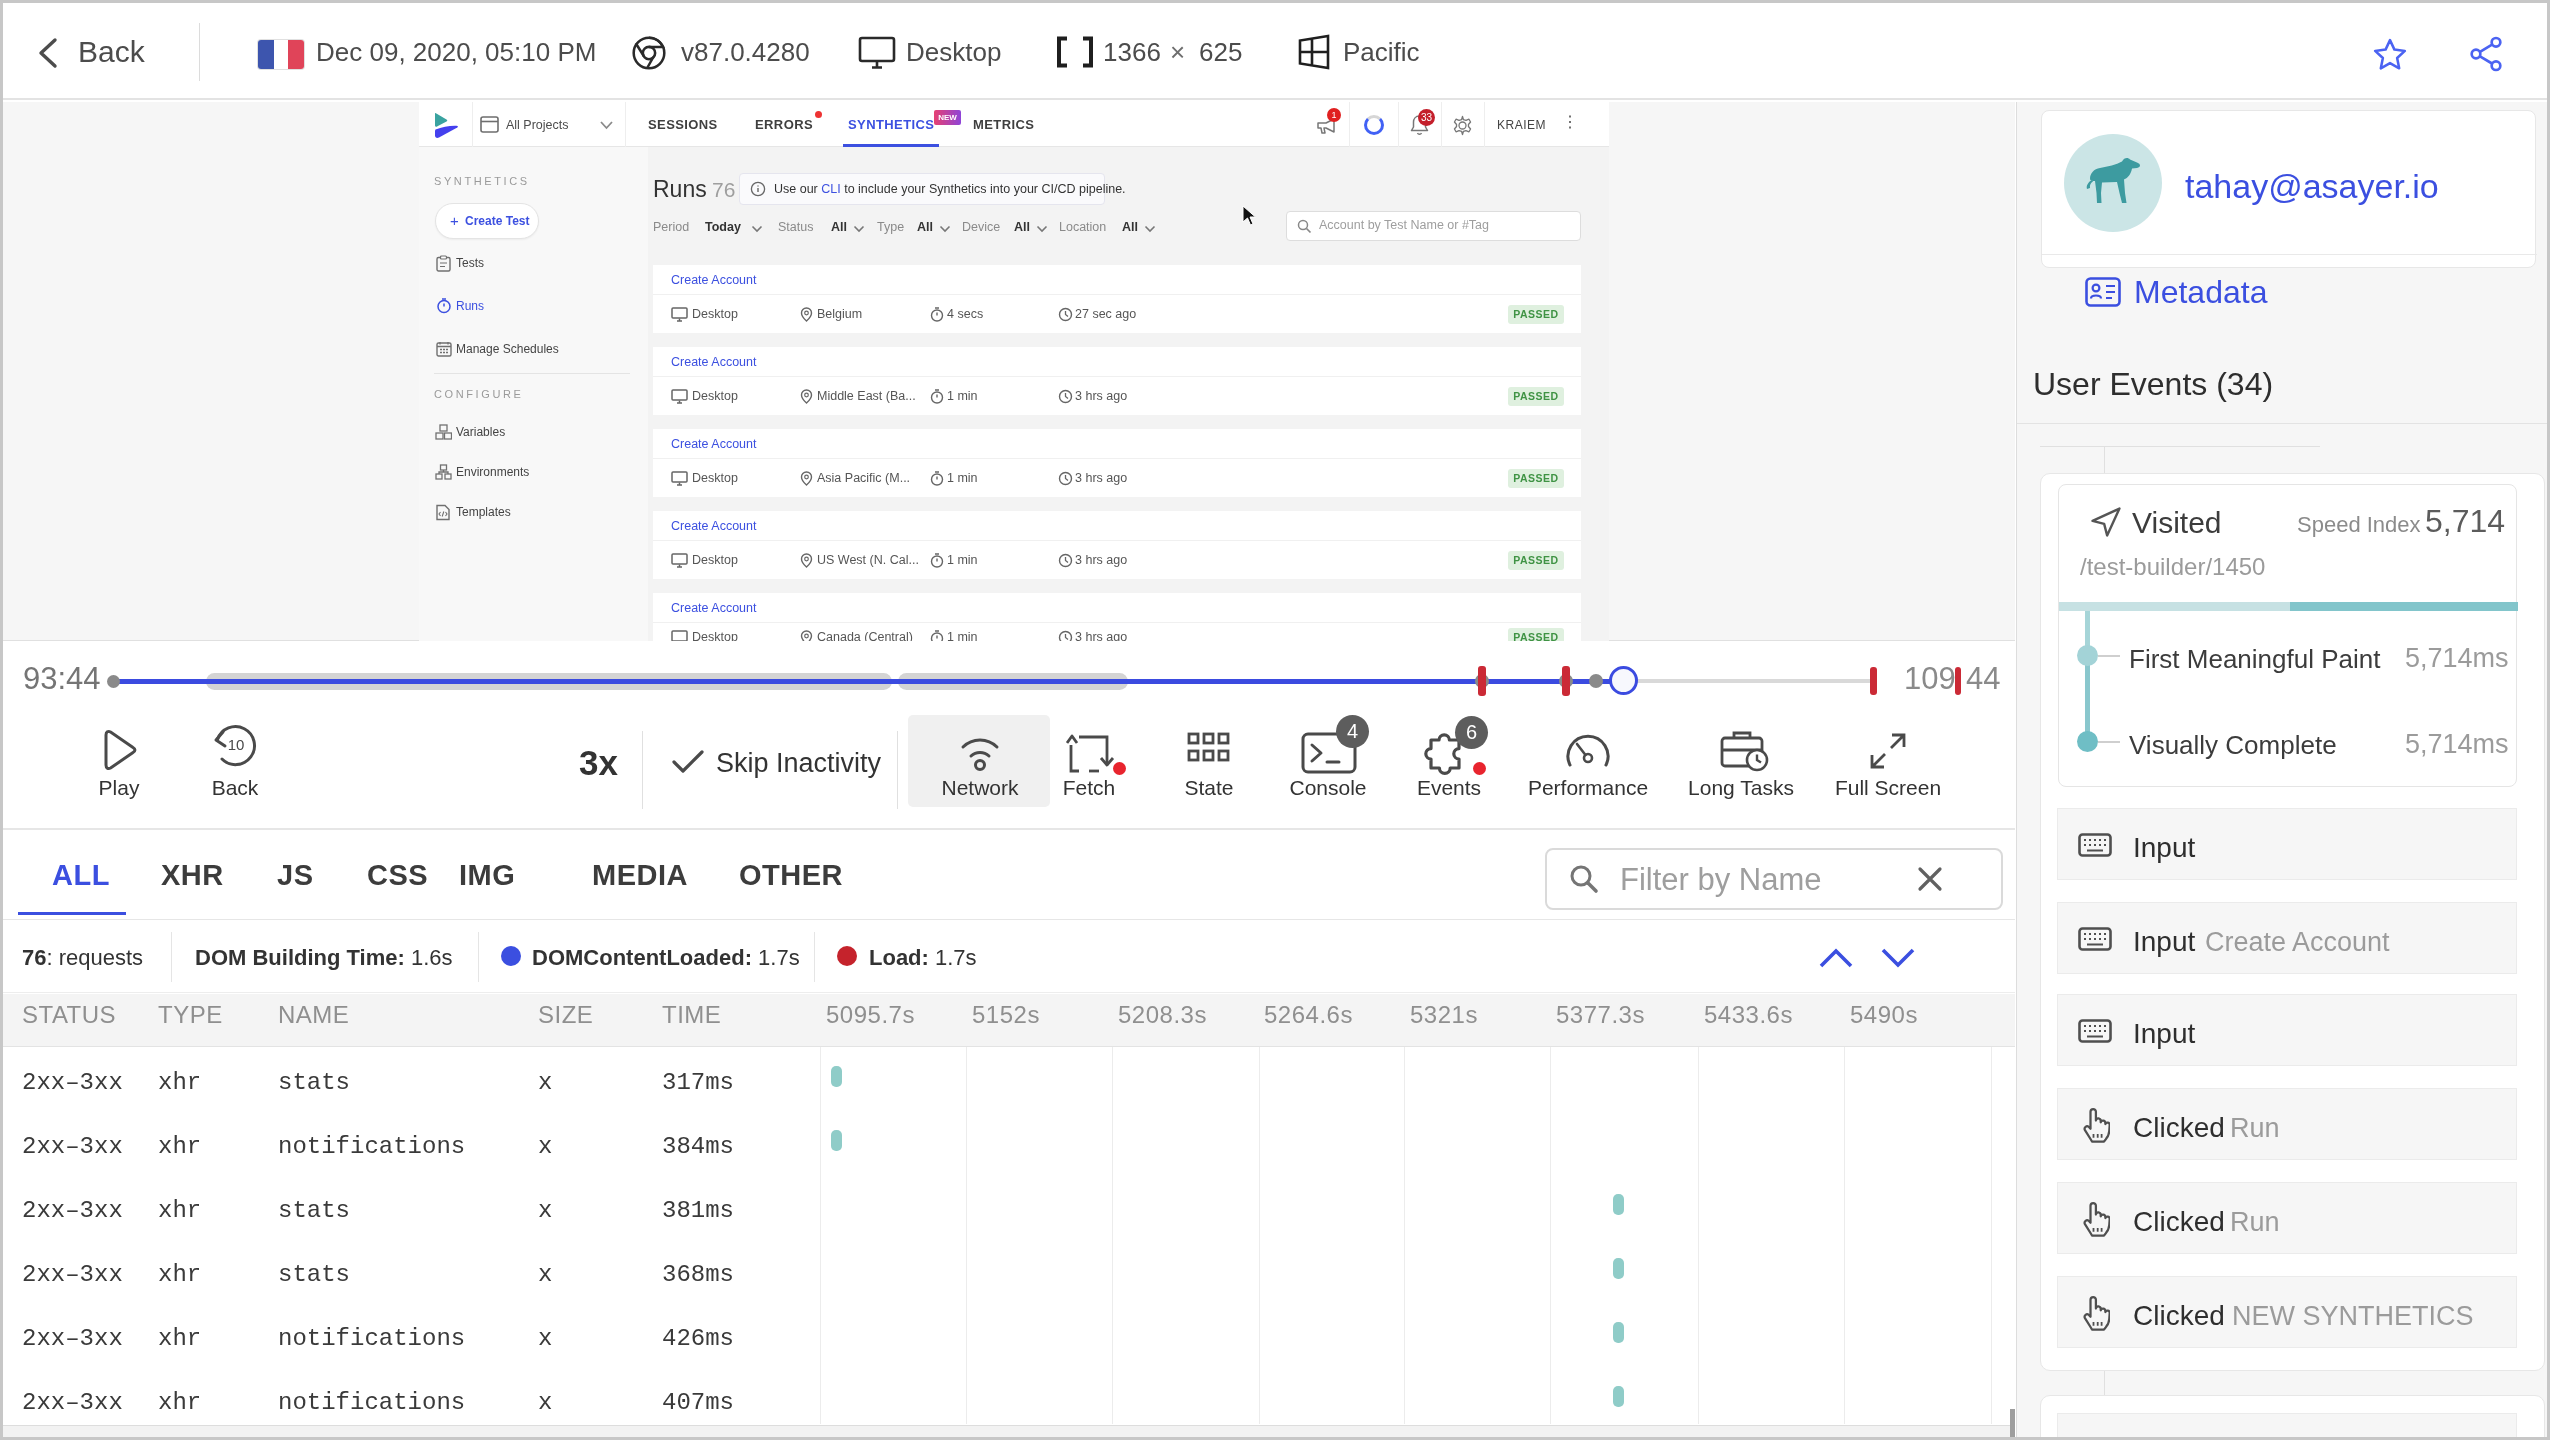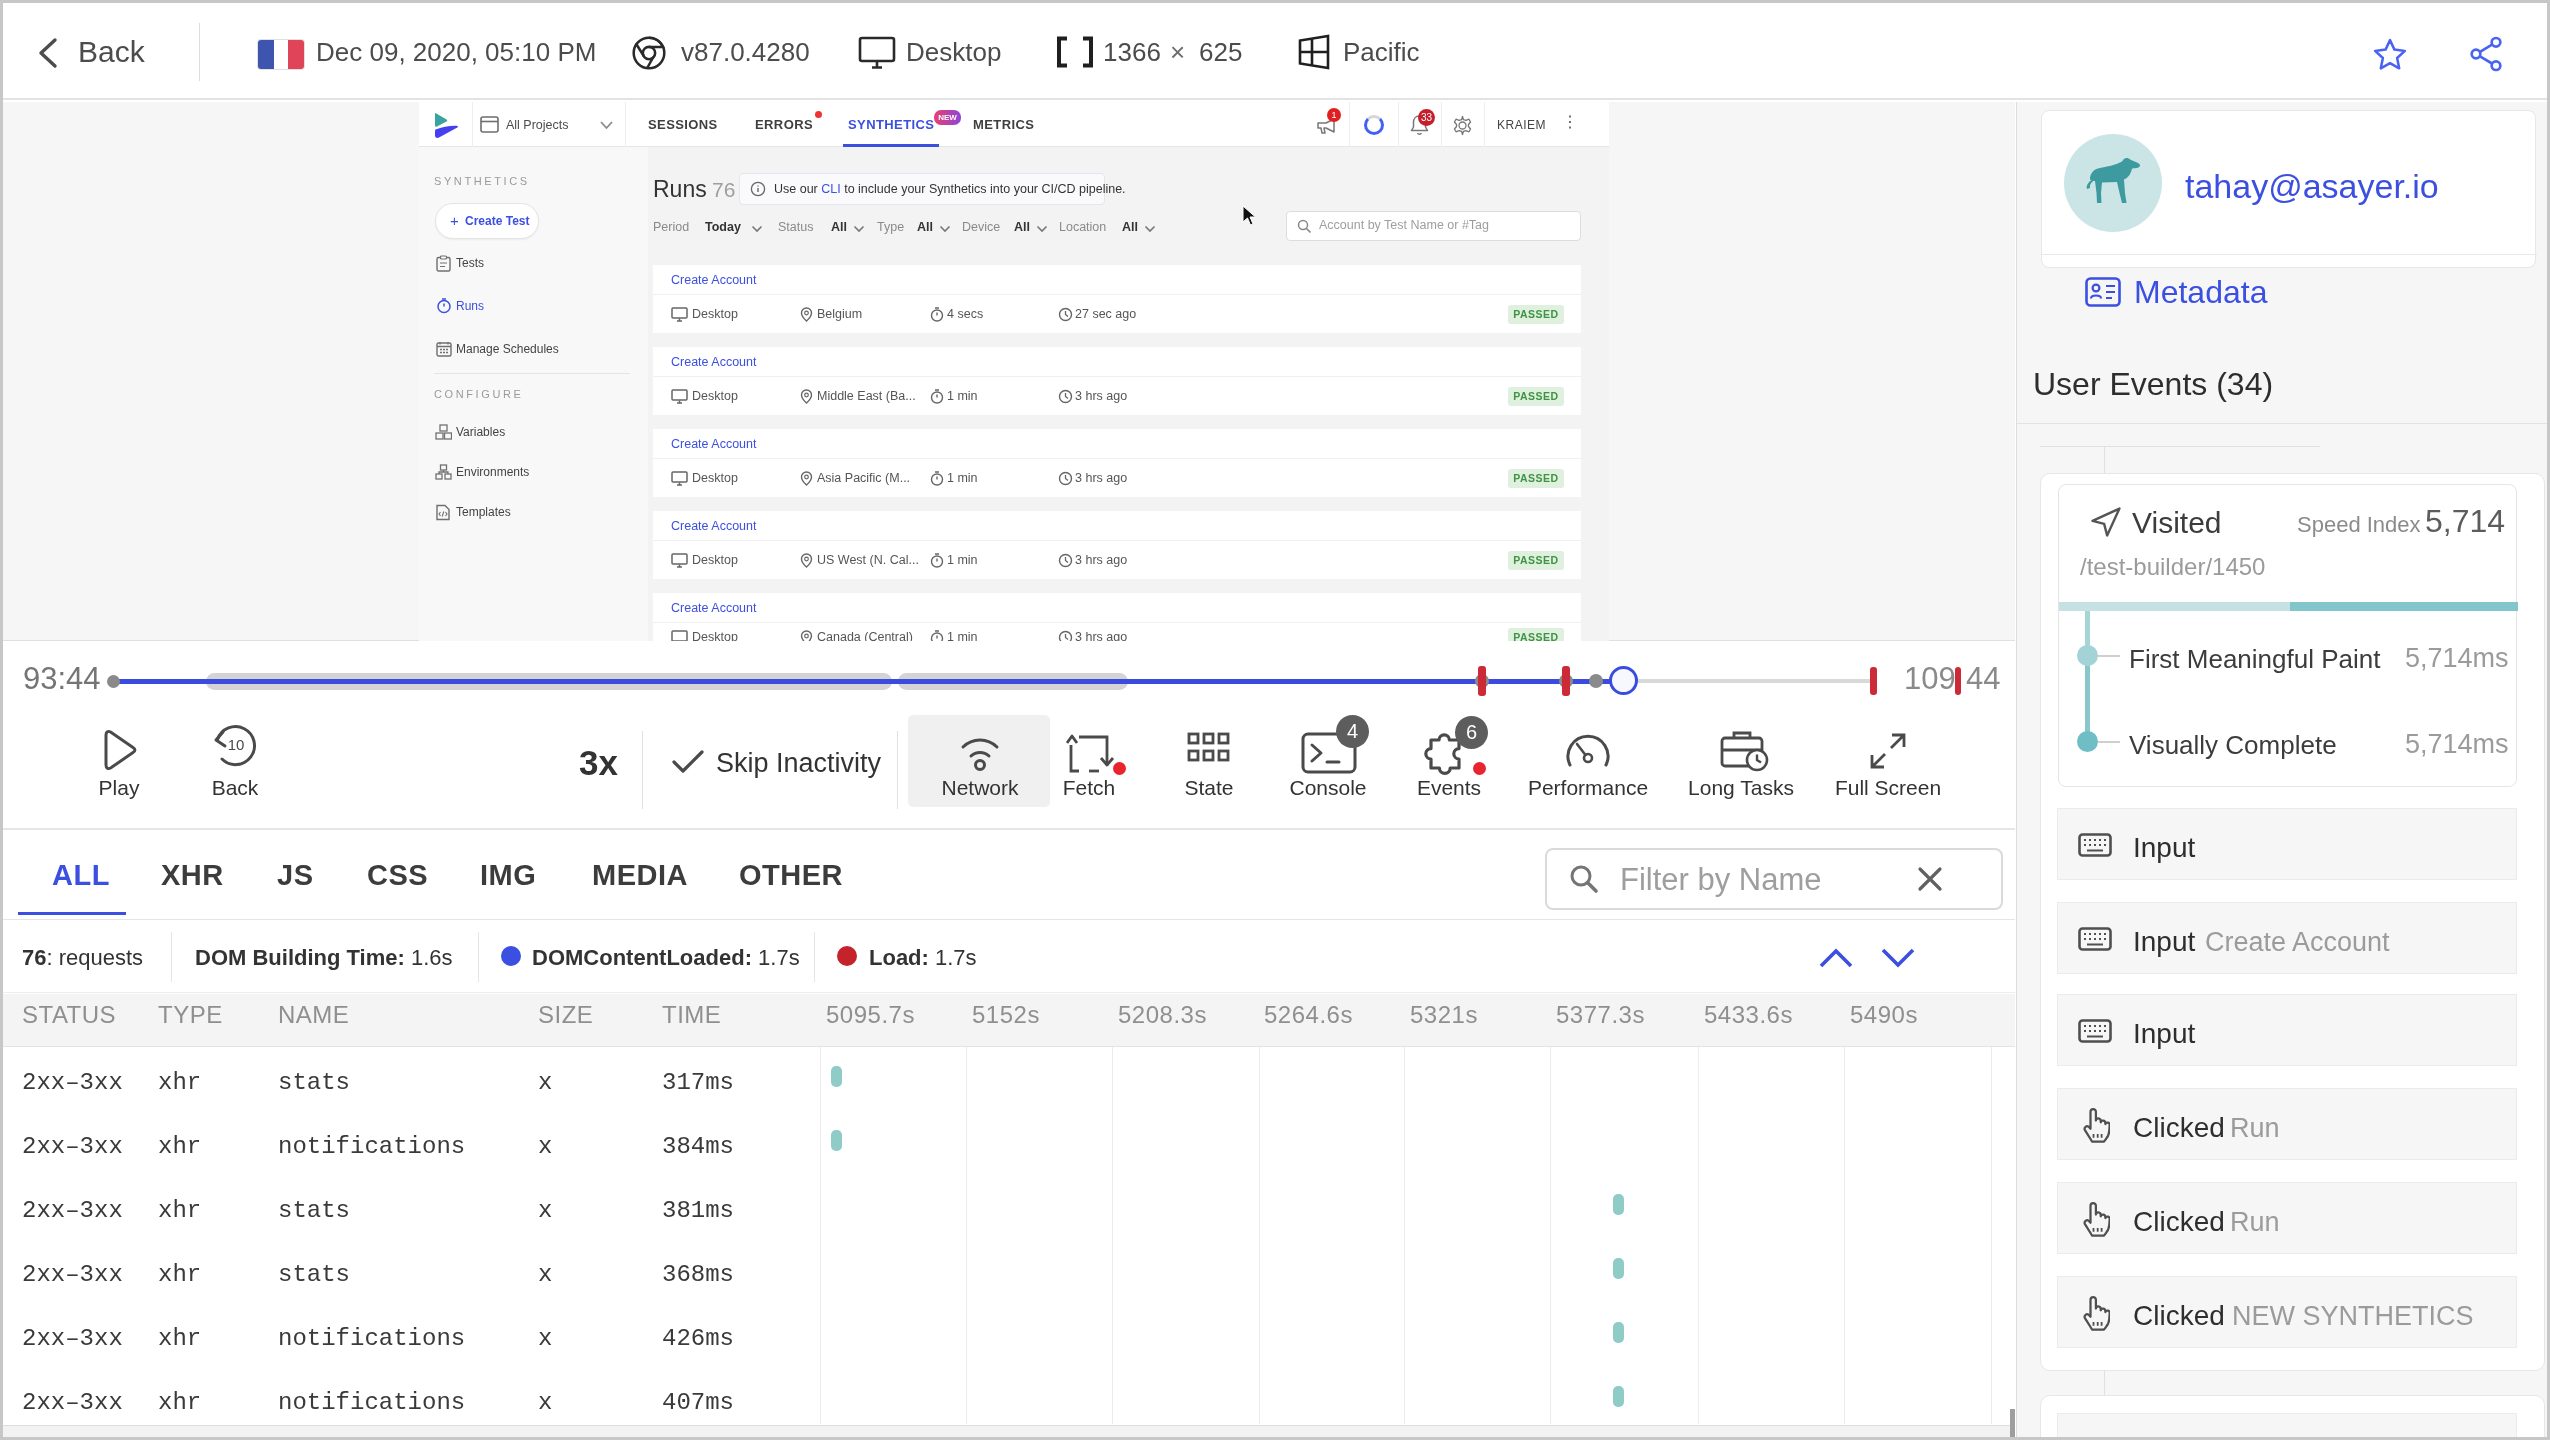--- a/index.html
+++ b/index.html
@@ -109,21 +109,21 @@
         </svg>
     <span class="abs" style="left:87px;top:16px;font-size:12.5px;color:#4c4c4c">All Projects</span>
     <svg class="abs" style="left:180px;top:18px" width="15" height="10" viewBox="0 0 15 10">
           <path d="M2 2 L7.5 8 L13 2" fill="none" stroke="#8a8a8a" stroke-width="1.8"></path>
         </svg>
     <div class="abs" style="left:206px;top:0;width:1px;height:45px;background:#eee"></div>
     <span class="abs" style="left:229px;top:15px;font-size:13px;color:#3f3f3f;letter-spacing:.4px;font-weight:bold">SESSIONS</span>
     <span class="abs" style="left:336px;top:15px;font-size:13px;color:#3f3f3f;letter-spacing:.4px;font-weight:bold">ERRORS</span>
     <div class="abs" style="left:396px;top:9px;width:7px;height:7px;border-radius:50%;background:#e33"></div>
     <span class="abs" style="left:429px;top:15px;font-size:13px;color:#3c50e0;letter-spacing:.4px;font-weight:bold">SYNTHETICS</span>
-    <div class="abs" style="left:515px;top:8px;width:27px;height:15px;border-radius:7px;background:linear-gradient(90deg,#e64072,#8e44d8);color:#fff;font-size:8px;font-weight:bold;text-align:center;line-height:15px">NEW</div>
+    <div class="abs" style="left:515px;top:8px;width:27px;height:15px;border-radius:2px;background:linear-gradient(90deg,#e64072,#8e44d8);color:#fff;font-size:8px;font-weight:bold;text-align:center;line-height:15px">NEW</div>
     <div class="abs" style="left:424px;top:42px;width:96px;height:3px;background:#3c50e0"></div>
     <span class="abs" style="left:554px;top:15px;font-size:13px;color:#3f3f3f;letter-spacing:.4px;font-weight:bold">METRICS</span>
     <svg class="abs" style="left:897px;top:13px" width="22" height="20" viewBox="0 0 22 20">
           <path d="M2 8 L2 13 L5 13 L6 18 L9 18 L8 13 L10 13 L18 17 L18 4 L10 8 Z" fill="none" stroke="#777" stroke-width="1.5" stroke-linejoin="round"></path>
         </svg>
     <div class="abs" style="left:908px;top:6px;width:14px;height:14px;border-radius:50%;background:#e02020;color:#fff;font-size:9px;text-align:center;line-height:14px">1</div>
     <div class="abs" style="left:930px;top:0;width:1px;height:45px;background:#eee"></div>
     <div class="abs" style="left:945px;top:13px;width:20px;height:20px;border-radius:50%;border:3px solid #4161f5;border-top-color:#d6d6d6"></div>
     <div class="abs" style="left:979px;top:0;width:1px;height:45px;background:#eee"></div>
     <svg class="abs" style="left:990px;top:12px" width="21" height="22" viewBox="0 0 21 22">
@@ -451,21 +451,21 @@
     <svg class="abs" style="left:1863px;top:14px" width="44" height="44" viewBox="0 0 44 44">
         <path d="M26 6 L38 6 L38 18 M38 6 L25 19 M18 38 L6 38 L6 26 M6 38 L19 25" fill="none" stroke="#4a4a4a" stroke-width="2.8"></path>
       </svg>
     <div class="ctrl-label" style="left:1885px">Full Screen</div>
   </div>
   <div class="abs" id="tabs">
     <span class="tab" style="left:49px;color:#3b4fe0">ALL</span>
     <span class="tab" style="left:158px">XHR</span>
     <span class="tab" style="left:274px">JS</span>
     <span class="tab" style="left:364px">CSS</span>
-    <span class="tab" style="left:477px">IMG</span>
+    <span class="tab" style="left:456px">IMG</span>
     <span class="tab" style="left:589px">MEDIA</span>
     <span class="tab" style="left:736px">OTHER</span>
     <div class="abs" style="left:15px;top:80px;width:108px;height:3px;background:#3b4fe0"></div>
     <div class="abs" style="left:1542px;top:16px;width:458px;height:62px;border:2px solid #dadada;border-radius:8px;background:#fff"></div>
     <svg class="abs" style="left:1565px;top:31px" width="32" height="32" viewBox="0 0 32 32">
         <circle cx="13" cy="13" r="9" fill="none" stroke="#757575" stroke-width="3"></circle>
         <path d="M20 20 L28 28" stroke="#757575" stroke-width="3.6" stroke-linecap="round"></path>
       </svg>
     <span class="abs" style="left:1617px;top:30px;font-size:31px;color:#9e9e9e">Filter by Name</span>
     <svg class="abs" style="left:1913px;top:33px" width="28" height="28" viewBox="0 0 28 28">

